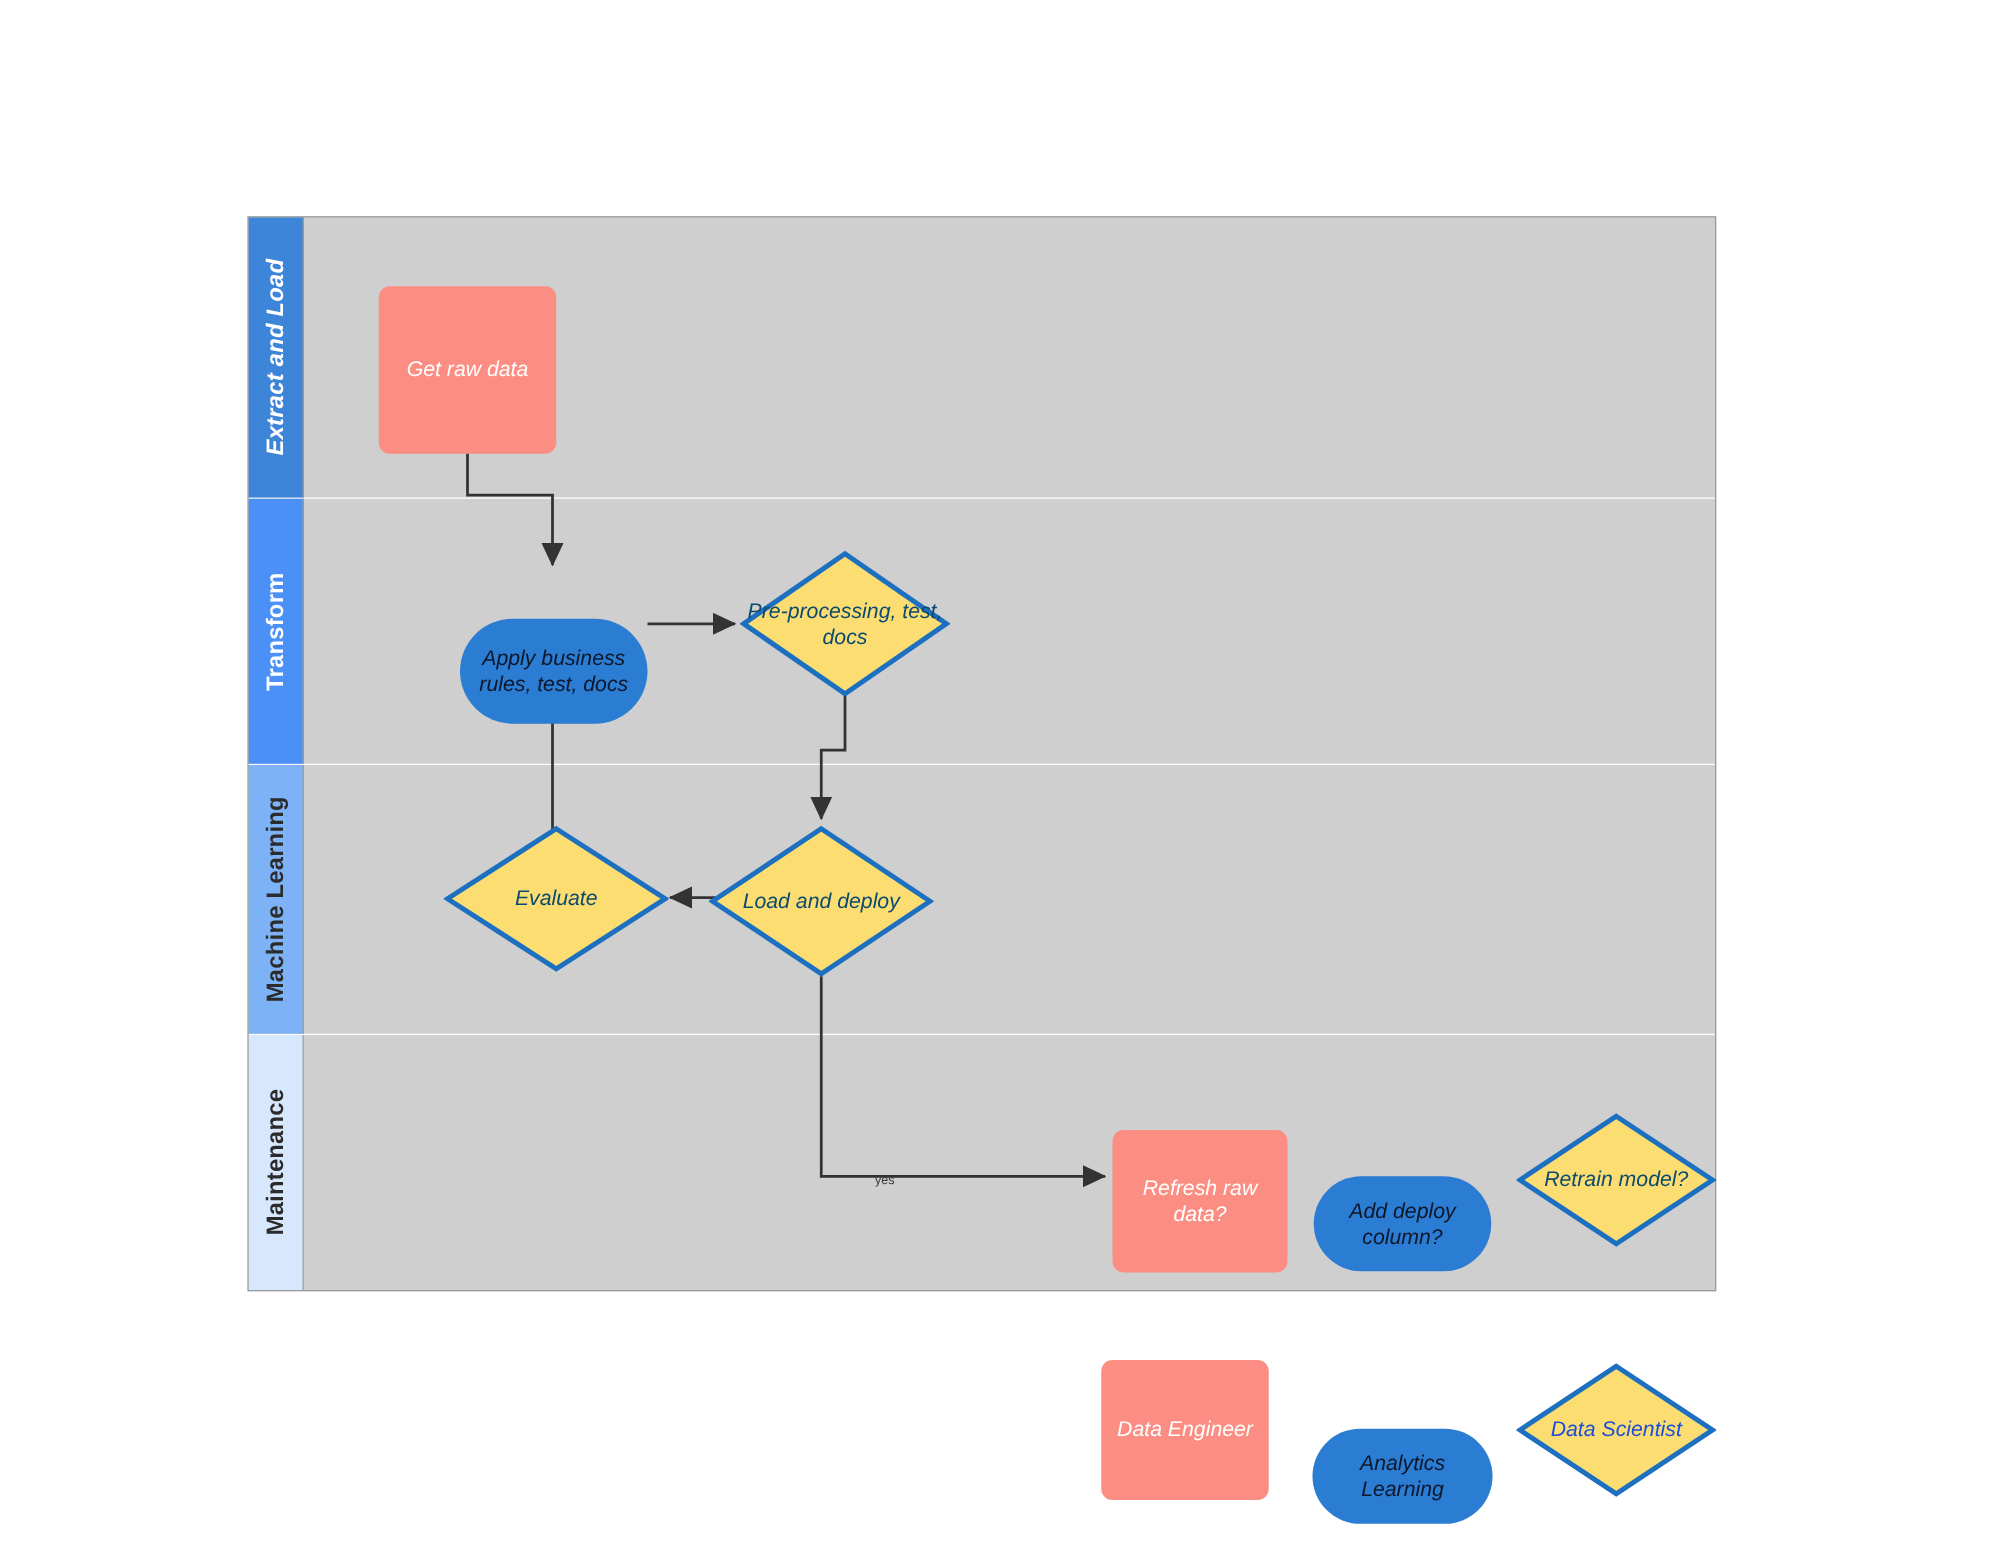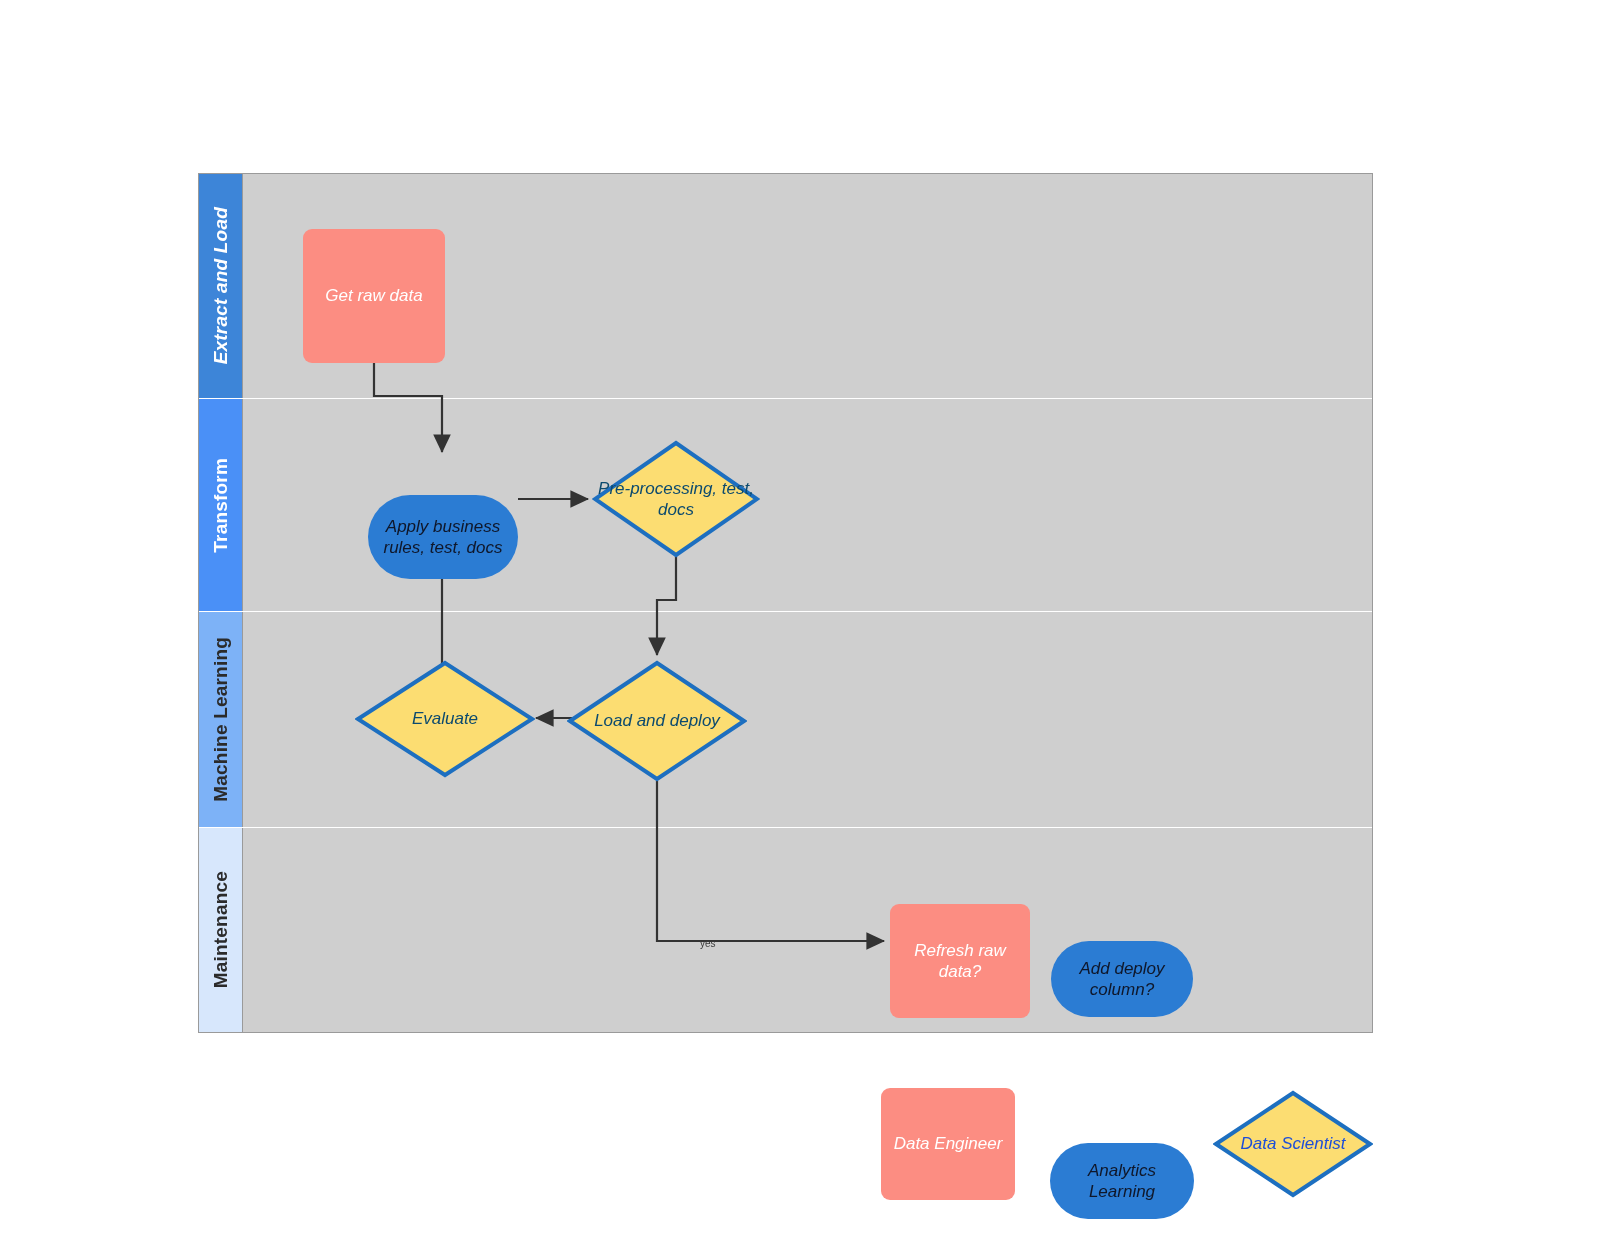--- a/index.html
+++ b/index.html
@@ -209,20 +209,26 @@
   </div>
 
   <div class="node abs shape-rect" style="left:890px; top:884px; width:140px; height:114px;margin-top:20px;">
     <span style="padding:0 12px;">Refresh raw data?</span>
   </div>
 
   <div class="node abs shape-pill" style="left:1051px; top:904px; width:142px; height:76px;">
     <span style="padding:0 12px;">Add deploy column?</span>
   </div>
 
+  <div class="node abs shape-diamond" style="left:1213px; top:890px; width:160px; height:108px;">
+    <svg class="dmd-svg" viewBox="0 0 160 108" preserveAspectRatio="none">
+      <polygon points="80,3 157,54 80,105 3,54" fill="#fcdd72" stroke="#1d6fc0" stroke-width="4"></polygon>
+    </svg>
+    <span class="dmd-label">Retrain model?</span>
+  </div>
 
   <div id="legend" class="abs">
 
     <div class="legend-item shape-rect" style="left:881px; top:28px; width:134px; height:112px;">
       <span>Data Engineer</span>
     </div>
 
     <div class="legend-item shape-pill" style="left:1050px; top:46px; width:144px; height:76px;">
       <span style="padding:0 12px;">Analytics Learning</span>
     </div>

